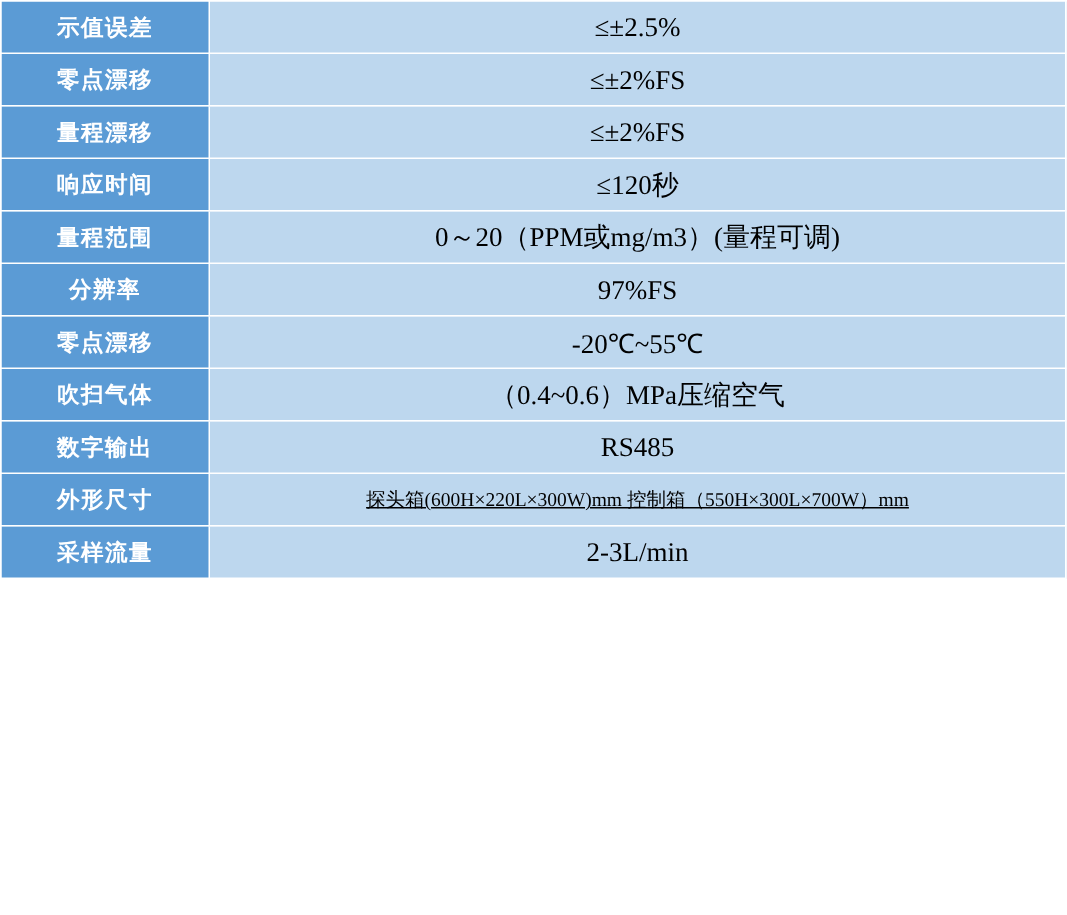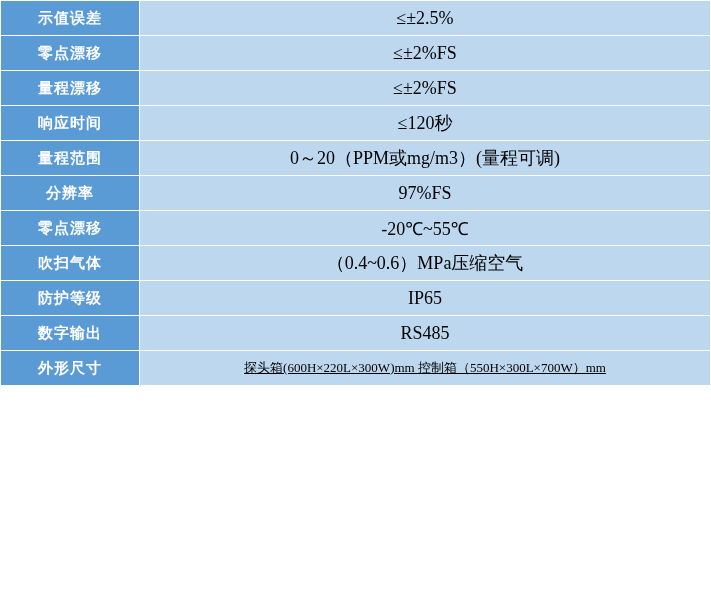--- a/index.html
+++ b/index.html
@@ -77,25 +77,25 @@
     </tr>
     <tr>
       <td class="label-cell">零点漂移</td>
       <td class="value-cell">-20℃~55℃</td>
     </tr>
     <tr>
       <td class="label-cell">吹扫气体</td>
       <td class="value-cell">（0.4~0.6）MPa压缩空气</td>
     </tr>
     <tr>
-      <td class="label-cell">防护等级</td>
-      <td class="value-cell">IP65</td>
-    </tr>
-    <tr>
       <td class="label-cell">数字输出</td>
       <td class="value-cell">RS485</td>
     </tr>
     <tr>
       <td class="label-cell">外形尺寸</td>
       <td class="value-cell small">探头箱(600H×220L×300W)mm  控制箱（550H×300L×700W）mm</td>
     </tr>
+    <tr>
+      <td class="label-cell">采样流量</td>
+      <td class="value-cell">2-3L/min</td>
+    </tr>
   </tbody>
 </table>
 
 </body></html>

